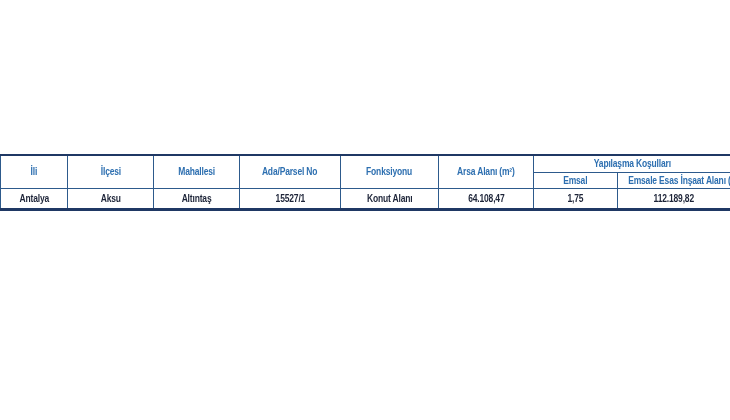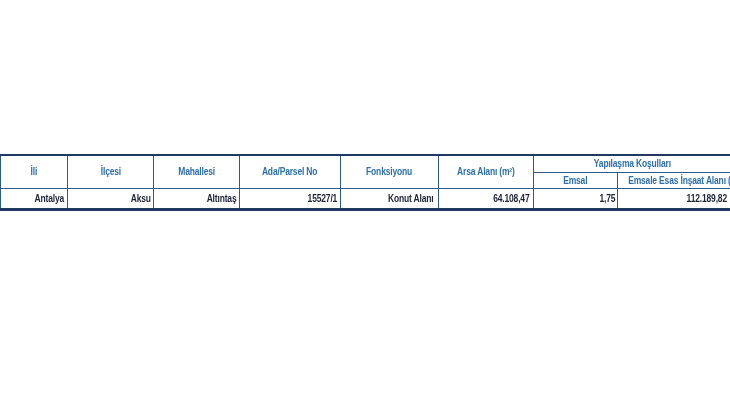--- a/index.html
+++ b/index.html
@@ -45,21 +45,20 @@
     color: #2d6fb0;
     font-weight: bold;
     font-size: 10px;
     letter-spacing: -0.2px;
   }
   .info-table td {
     color: #1d2438;
     font-weight: bold;
     font-size: 10px;
     letter-spacing: -0.2px;
-    text-align: right;
   }
   .cell-text {
     display: inline-block;
     transform: scaleX(0.85);
     transform-origin: 50% 50%;
     white-space: nowrap;
   }
 </style>
 </head>
 <body>

